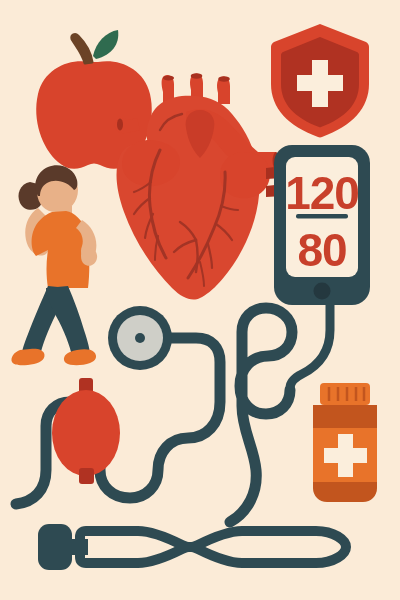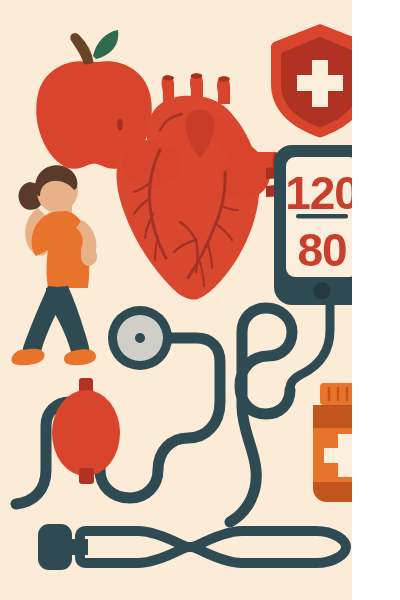--- a/index.html
+++ b/index.html
@@ -5,21 +5,21 @@
   html, body {
     margin: 0;
     padding: 0;
     background: #ffffff;
   }
   body {
     font-family: "Liberation Sans", sans-serif;
   }
   #poster {
     position: relative;
-    width: 352px;
+    width: 400px;
     height: 600px;
     overflow: hidden;
     background: #FBEBD7;
   }
   #poster svg {
     display: block;
     width: 400px;
     height: 600px;
   }
   .bp-digits {

